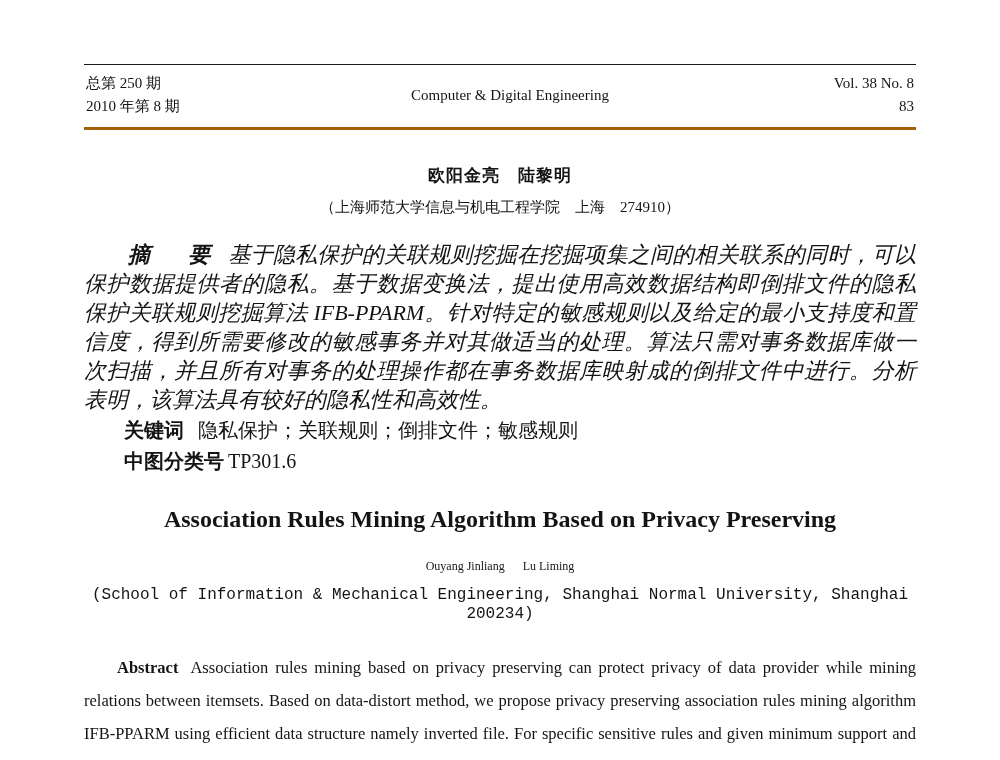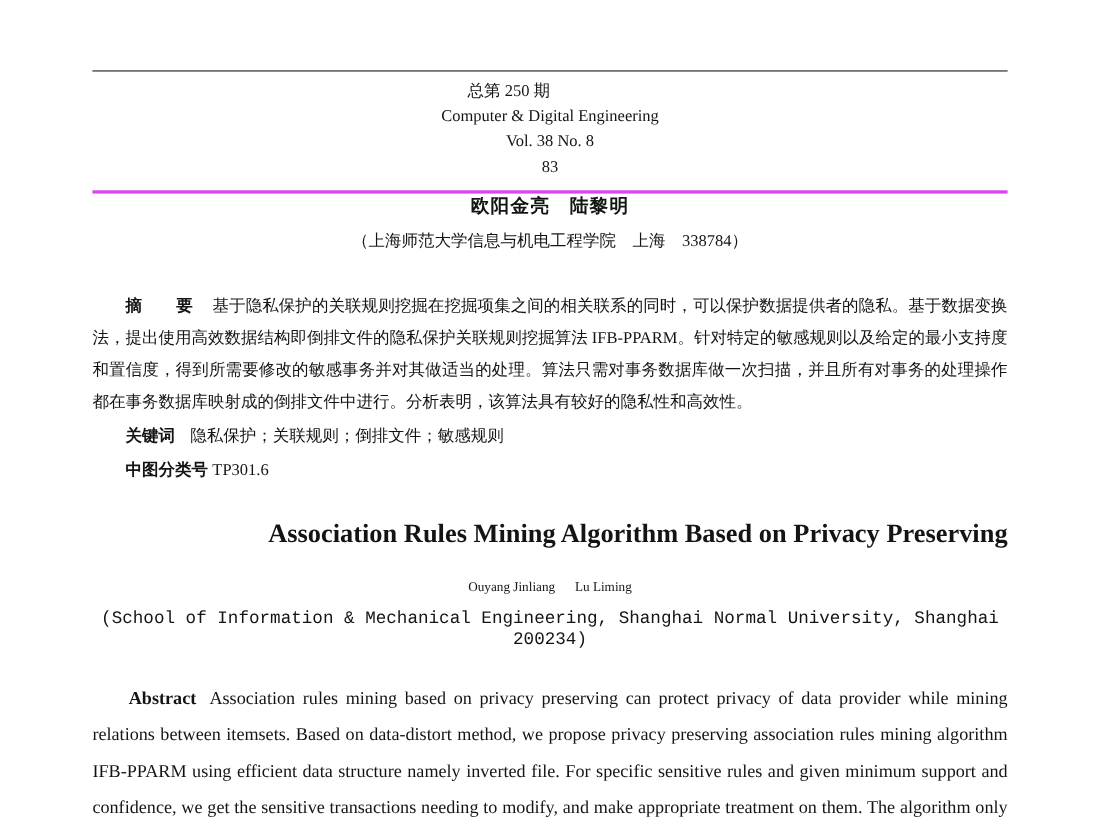--- a/index.html
+++ b/index.html
@@ -17,74 +17,75 @@
     overflow: hidden;
     font-family: "Liberation Serif", serif;
   }
   .content {
     padding: 0 84px;
   }
   
   .journal-header {
     margin-top: 64px;
     border-top: 1px solid #1a1a1a;
-    border-bottom: 3px solid #d946ef;
+    border-bottom: 3px solid #a16207;
     padding: 7px 2px 9px 2px;
     display: flex;
     justify-content: space-between;
     align-items: center;
-    flex-direction: column;
   }
   .jh-block { font-size: 15px; line-height: 23px; }
   .jh-left  { text-align: left;  min-width: 150px; }
   .jh-center{ text-align: center; flex: 1; }
-  .jh-right { text-align: center; min-width: 130px; }
+  .jh-right { text-align: right; min-width: 130px; }
   .jh-center .cn { letter-spacing: 3px; font-size: 16px; }
   
   .title-cn {
     margin: 58px 0 0 0;
     text-align: center;
     font-size: 33px;
     font-weight: 700;
     letter-spacing: 3px;
     font-family: "Liberation Serif", "DejaVu Sans", serif;
   }
   .title-cn sup { font-size: 16px; font-weight: 700; }
   .authors-cn {
+    margin-top: 34px;
     text-align: center;
     font-size: 17px;
     font-weight: 700;
     letter-spacing: 1px;
   }
   .affiliation-cn {
     margin-top: 11px;
     text-align: center;
     font-size: 15px;
   }
   
   .abstract-cn {
-    margin: 36px 0 0 0;
-    font-size: 15px;
+    margin: 23px 0 0 0;
+    font-size: 22px;
     line-height: 29px;
     text-align: justify;
     text-indent: 2em;
+    font-style: italic;
   }
   .abstract-cn b { letter-spacing: 8px; margin-right: 10px; }
   .keywords-cn, .clc-line {
     margin: 2px 0 0 0;
-    font-size: 15px;
+    font-size: 20px;
     line-height: 29px;
     text-indent: 2em;
   }
   .keywords-cn b { margin-right: 14px; }
   .clc-line b { margin-right: 4px; }
   
   .title-en {
     margin: 30px 0 0 0;
-    text-align: right;
+    text-align: center;
     font-size: 24px;
     font-weight: 700;
     font-family: "Liberation Serif", serif;
   }
   .authors-en {
     margin-top: 26px;
     text-align: center;
     font-size: 12px;
   }
   .authors-en .gap { display: inline-block; width: 18px; }
@@ -105,34 +106,35 @@
 </style>
 </head>
 <body>
 
 <div class="page">
   <div class="content">
 
     <div class="journal-header">
       <div class="jh-block jh-left">
         <div>总第 250 期</div>
+        <div>2010 年第 8 期</div>
       </div>
       <div class="jh-block jh-center">
         <div>Computer &amp; Digital Engineering</div>
       </div>
       <div class="jh-block jh-right">
         <div>Vol. 38 No. 8</div>
         <div>83</div>
       </div>
     </div>
 
 
     <div class="authors-cn">欧阳金亮　陆黎明</div>
 
-    <div class="affiliation-cn">（上海师范大学信息与机电工程学院　上海　338784）</div>
+    <div class="affiliation-cn">（上海师范大学信息与机电工程学院　上海　274910）</div>
 
     <p class="abstract-cn">
       <b>摘　要</b><span>基于隐私保护的关联规则挖掘在挖掘项集之间的相关联系的同时，可以保护数据提供者的隐私。基于数据变换法，提出使用高效数据结构即倒排文件的隐私保护关联规则挖掘算法 IFB-PPARM。针对特定的敏感规则以及给定的最小支持度和置信度，得到所需要修改的敏感事务并对其做适当的处理。算法只需对事务数据库做一次扫描，并且所有对事务的处理操作都在事务数据库映射成的倒排文件中进行。分析表明，该算法具有较好的隐私性和高效性。</span>
     </p>
 
     <p class="keywords-cn">
       <b>关键词</b><span>隐私保护；关联规则；倒排文件；敏感规则</span>
     </p>
 
     <p class="clc-line">

